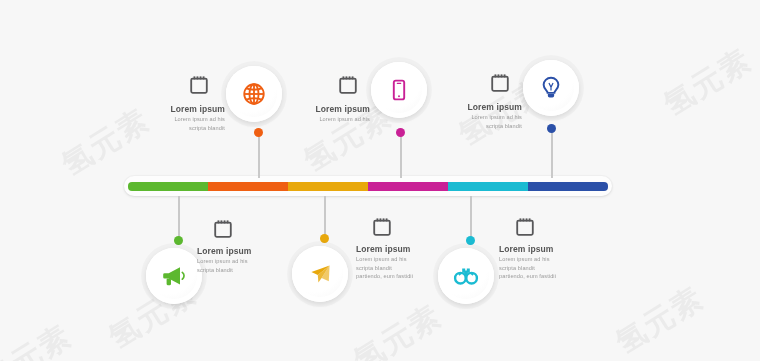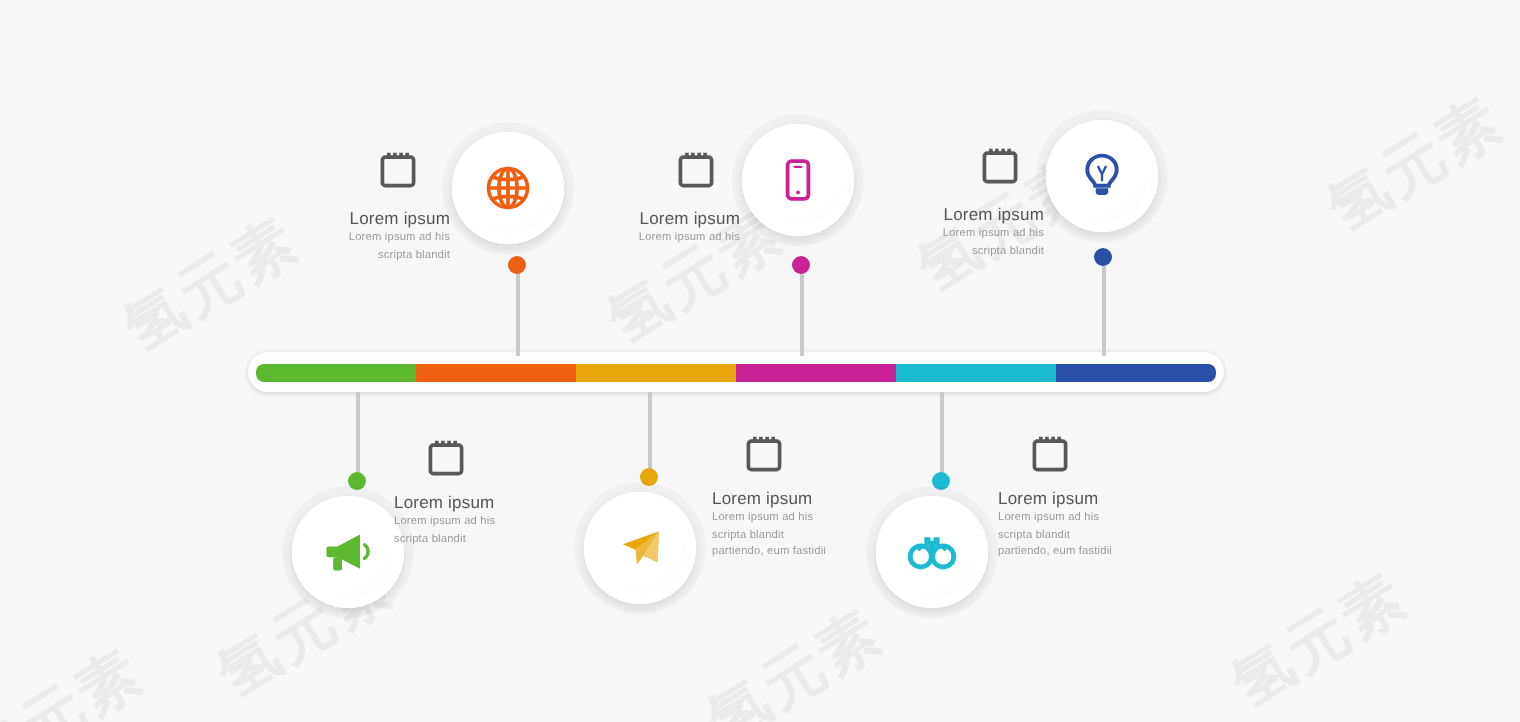--- a/index.html
+++ b/index.html
@@ -56,21 +56,21 @@
     box-shadow:0 2px 5px rgba(0,0,0,0.10),
                inset 0 0 0 5px rgba(255,255,255,0.95),
                0 0 0 5px rgba(0,0,0,0.028);
     display:flex;align-items:center;justify-content:center;
   }
   .bubble svg{display:block;}
 
   
   .tblock{position:absolute;}
   .tblock .ttl{
-    font-size:8.5px;font-weight:400;color:#555;
+    font-size:8.5px;font-weight:700;color:#555;
     line-height:11px;letter-spacing:0.1px;
   }
   .tblock .sub{
     font-size:5.6px;color:#9a9a9a;line-height:7.6px;
     margin-top:1px;letter-spacing:0.1px;
   }
   .ta-right{text-align:right;}
   .ta-left{text-align:left;}
 
   

